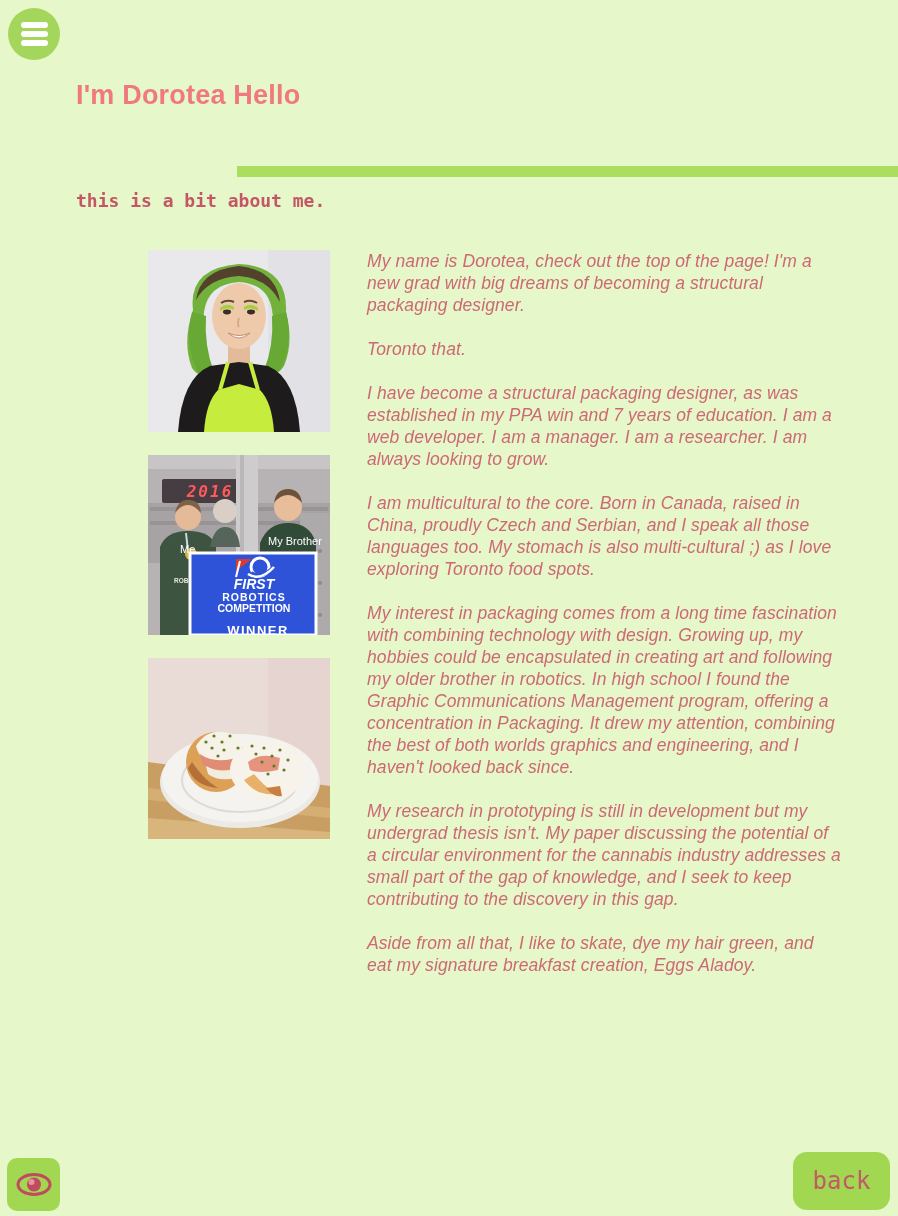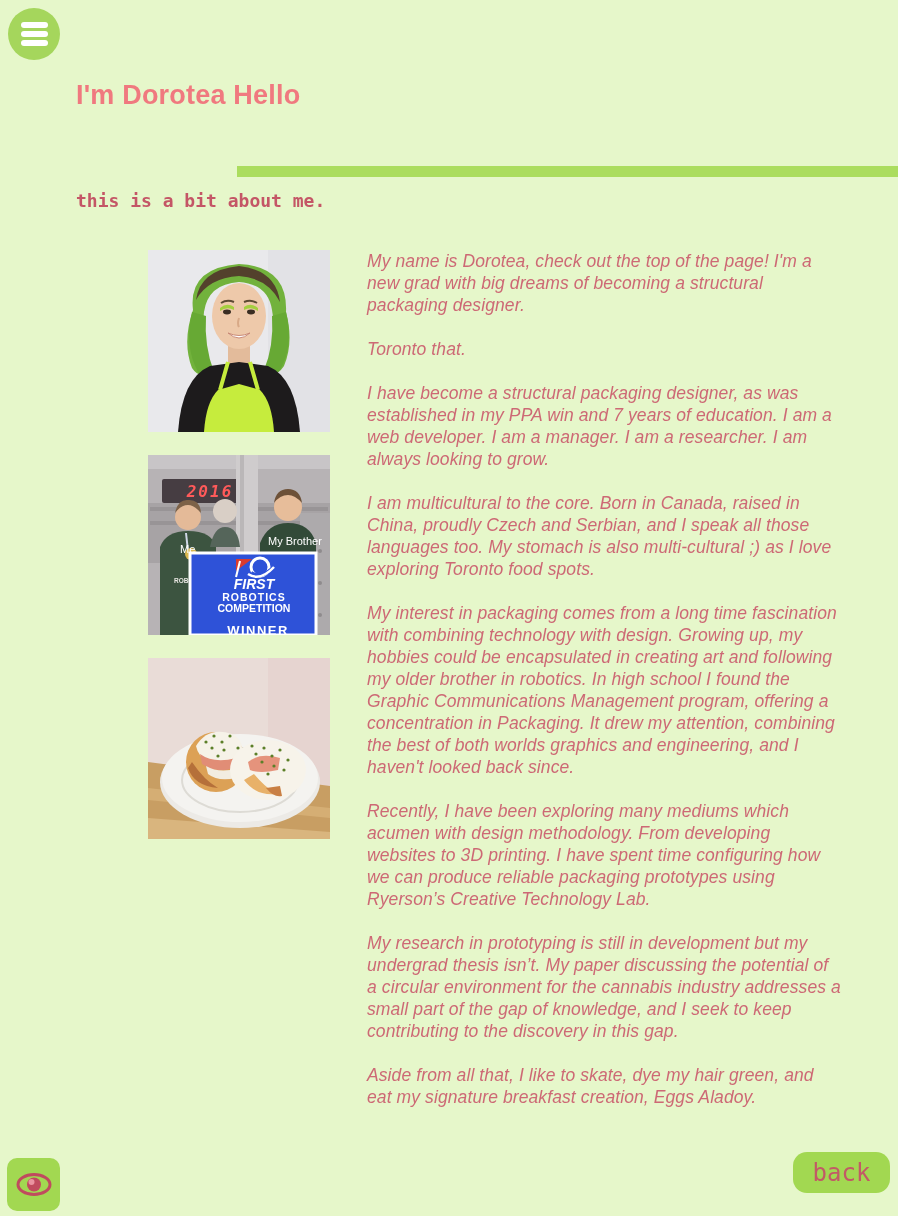--- a/index.html
+++ b/index.html
@@ -60,21 +60,21 @@
     margin:0 0 22px 0;letter-spacing:0.1px;
   }
 
   
   .eye-btn{
     position:absolute;left:7px;top:1158px;width:53px;height:53px;
     border-radius:10px;background:var(--btn);border:none;cursor:pointer;
     display:flex;align-items:center;justify-content:center;
   }
   .back-btn{
-    position:absolute;left:793px;top:1152px;width:97px;height:41px;
+    position:absolute;left:793px;top:1152px;width:97px;height:58px;
     border-radius:14px;background:var(--btn);border:none;cursor:pointer;
     display:flex;align-items:center;justify-content:center;
     font-family:"DejaVu Sans Mono","Liberation Mono",monospace;
     font-size:24px;color:#c25a66;
   }
 </style>
 </head>
 <body>
 
 <div class="page">
@@ -226,21 +226,20 @@
         </g>
       </svg>
     </div>
 
     <div class="text-col">
       <p>My name is Dorotea, check out the top of the page! I'm a new grad with big dreams of becoming a structural packaging designer.</p>
       <p>Toronto that.</p>
       <p>I have become a structural packaging designer, as was established in my PPA win and 7 years of education. I am a web developer. I am a manager. I am a researcher. I am always looking to grow.</p>
       <p>I am multicultural to the core. Born in Canada, raised in China, proudly Czech and Serbian, and I speak all those languages too. My stomach is also multi-cultural ;) as I love exploring Toronto food spots.</p>
       <p>My interest in packaging comes from a long time fascination with combining technology with design. Growing up, my hobbies could be encapsulated in creating art and following my older brother in robotics. In high school I found the Graphic Communications Management program, offering a concentration in Packaging. It drew my attention, combining the best of both worlds graphics and engineering, and I haven't looked back since.</p>
-      <p>Recently, I have been exploring many mediums which acumen with design methodology. From developing websites to 3D printing. I have spent time configuring how we can produce reliable packaging prototypes using Ryerson’s Creative Technology Lab.</p>
       <p>My research in prototyping is still in development but my undergrad thesis isn’t. My paper discussing the potential of a circular environment for the cannabis industry addresses a small part of the gap of knowledge, and I seek to keep contributing to the discovery in this gap.</p>
       <p>Aside from all that, I like to skate, dye my hair green, and eat my signature breakfast creation, Eggs Aladoy.</p>
     </div>
   </div>
 
   <button class="eye-btn">
     <svg width="38" height="27" viewBox="0 0 38 27">
       <ellipse cx="19" cy="13.5" rx="16" ry="10" fill="none" stroke="#c04b5e" stroke-width="3"></ellipse>
       <circle cx="19" cy="13.5" r="7" fill="#c04b5e"></circle>
       <circle cx="16.5" cy="11" r="3" fill="#ea93a0"></circle>

